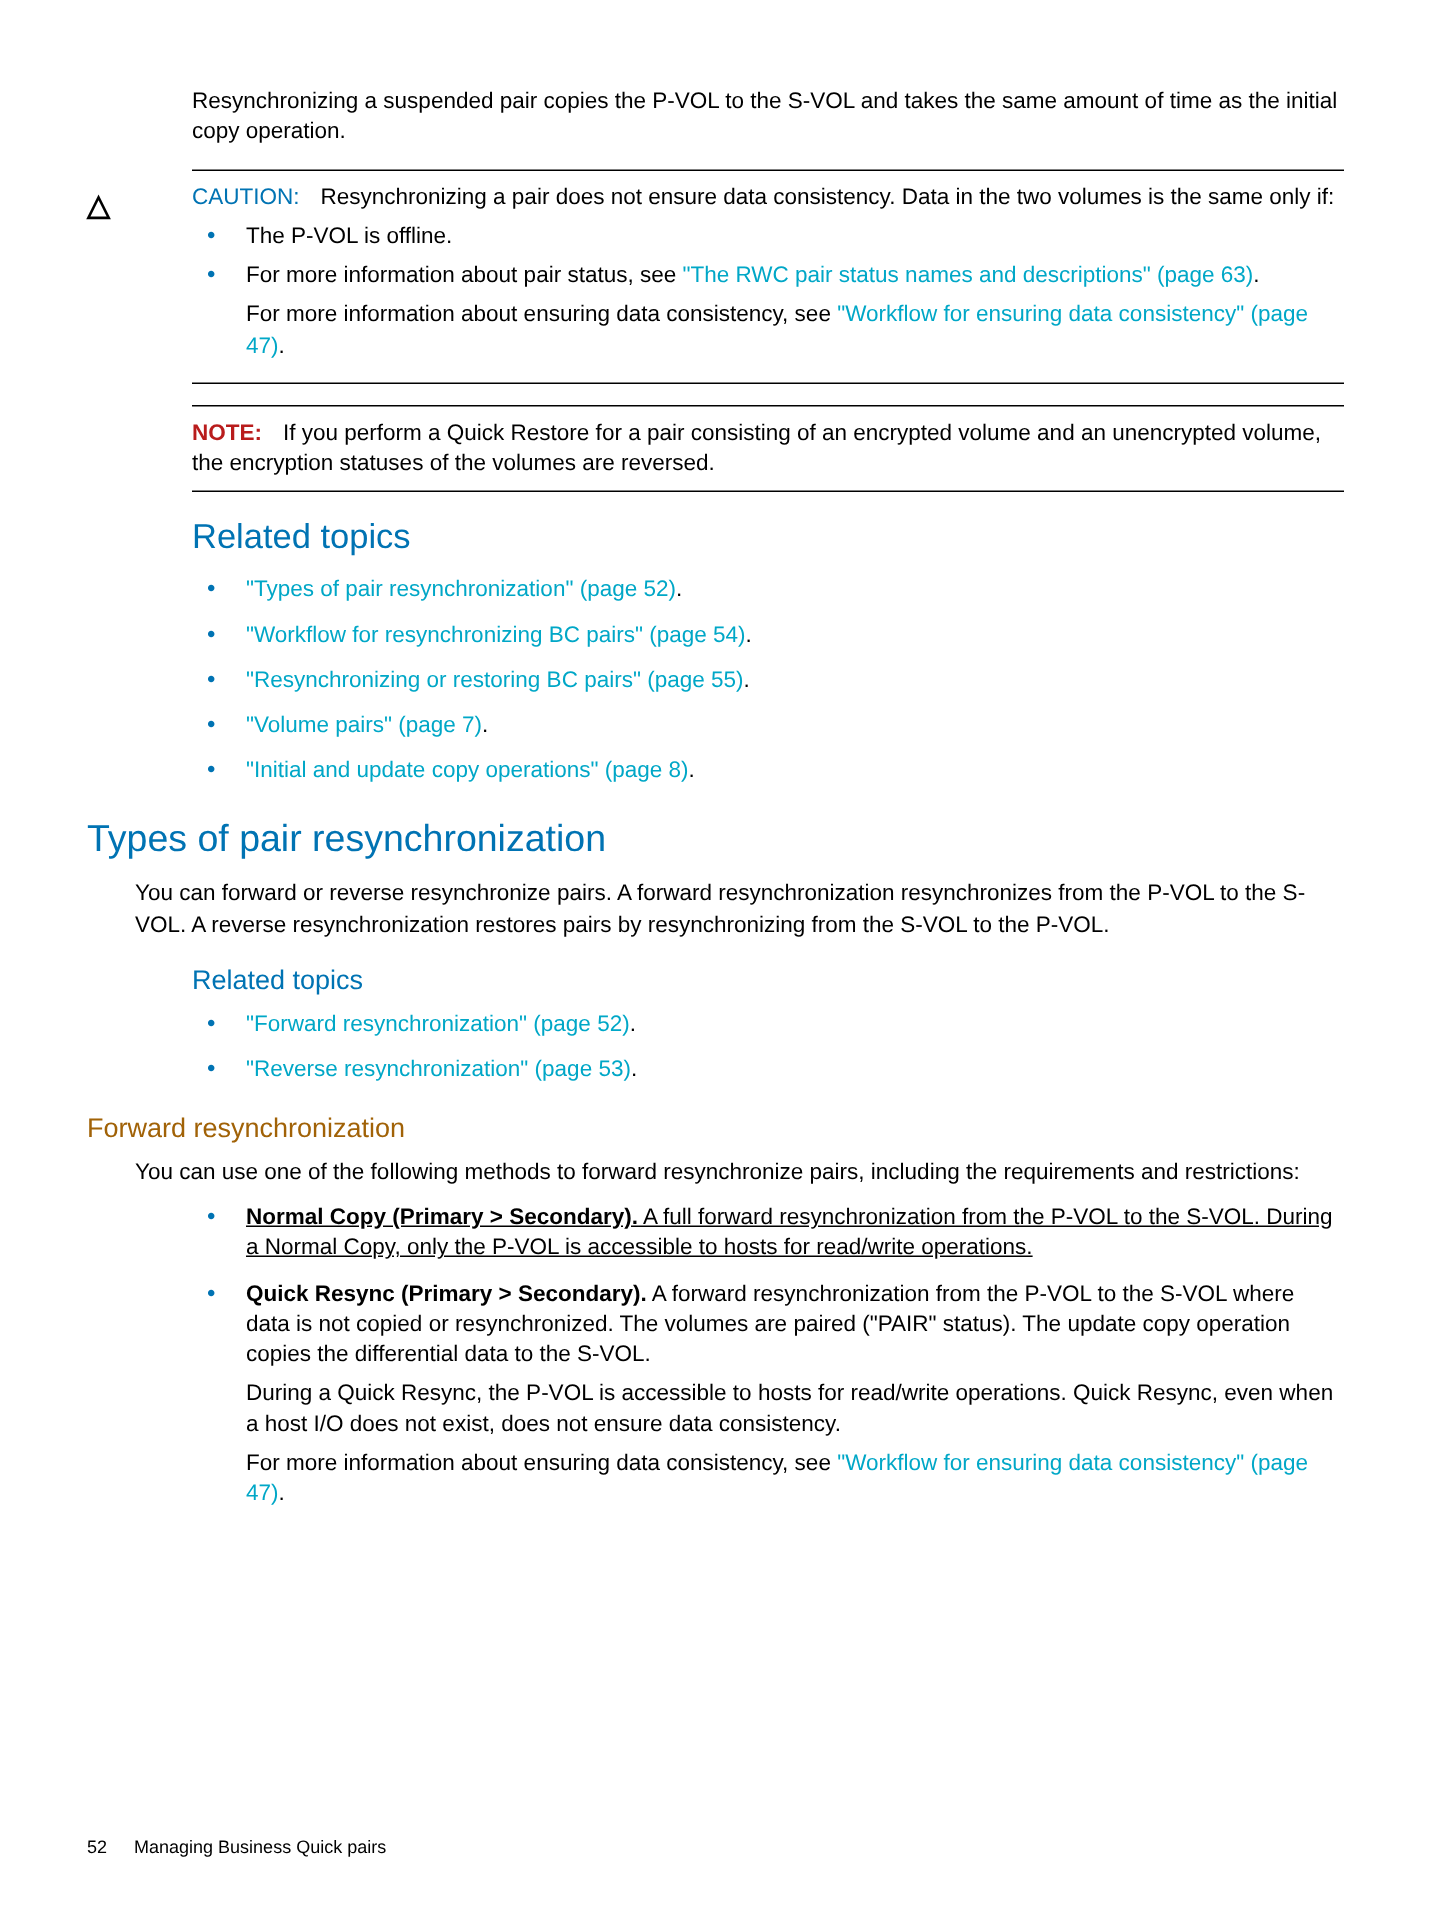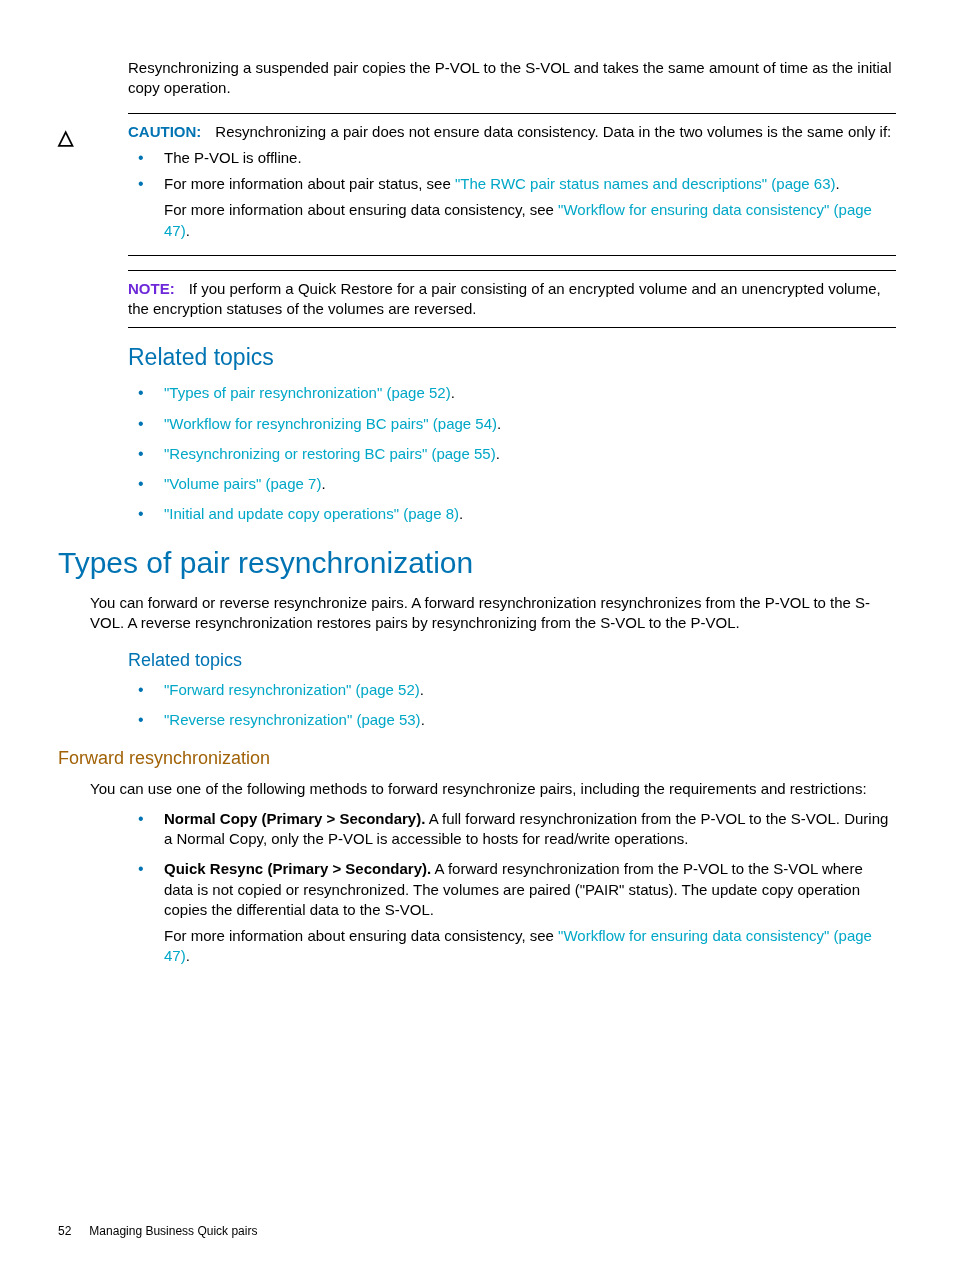--- a/index.html
+++ b/index.html
@@ -19,22 +19,22 @@
   .callout-icon {
     width: 70px;
     flex-shrink: 0;
     font-size: 20px;
     font-weight: bold;
     padding-top: 2px;
   }
   .callout-body { flex: 1; }
   .hr-row { margin-left: 70px; border: none; border-top: 1.5px solid #000; margin-top: 2px; margin-bottom: 8px; }
   .hr-row-wide { margin-left: 70px; border: none; border-top: 1.5px solid #000; margin-top: 8px; margin-bottom: 10px; }
-  .caution-label { color: #0073b3; font-weight: bold; }
-  .note-label { color: #6d28d9; font-weight: bold; }
+  .caution-label { color: #0073b3; font-weight: normal; }
+  .note-label { color: #b91c1c; font-weight: bold; }
   .callout-text { }
   ul.bullets { list-style: none; margin-left: 0; padding-left: 0; }
   ul.bullets > li {
     position: relative;
     padding-left: 36px;
     margin-bottom: 6px;
   }
   ul.bullets > li::before {
     content: "•";
     position: absolute;
@@ -50,21 +50,21 @@
     color: #0073b3;
     font-weight: normal;
     font-size: 23px;
     margin-left: 70px;
     margin-top: 14px;
     margin-bottom: 10px;
   }
   .h1 {
     color: #0073b3;
     font-weight: normal;
-    font-size: 30px;
+    font-size: 25px;
     margin-left: 0;
     margin-top: 18px;
     margin-bottom: 10px;
   }
   .h3 {
     color: #0073b3;
     font-weight: normal;
     font-size: 18px;
     margin-left: 70px;
     margin-top: 14px;
@@ -152,25 +152,26 @@
     <li><span class="link">"Forward resynchronization" (page 52)</span><span>.</span></li>
     <li><span class="link">"Reverse resynchronization" (page 53)</span><span>.</span></li>
   </ul>
 </div>
 
 <h2 class="h4">Forward resynchronization</h2>
 <p class="body-ind">You can use one of the following methods to forward resynchronize pairs, including the requirements and restrictions:</p>
 
 <div class="related-list">
   <ul class="bullets">
-    <li style="">
+    <li style="text-decoration:underline;">
       <span class="bold">Normal Copy (Primary &gt; Secondary).</span><span> A full forward resynchronization from the P-VOL to the S-VOL. During a Normal Copy, only the P-VOL is accessible to hosts for read/write operations.</span>
     </li>
     <li>
       <span class="bold">Quick Resync (Primary &gt; Secondary).</span><span> A forward resynchronization from the P-VOL to the S-VOL where data is not copied or resynchronized. The volumes are paired ("PAIR" status). The update copy operation copies the differential data to the S-VOL.</span>
+      <p class="li-para sub-para">During a Quick Resync, the P-VOL is accessible to hosts for read/write operations. Quick Resync, even when a host I/O does not exist, does not ensure data consistency.</p>
       <p class="li-para">
         <span>For more information about ensuring data consistency, see </span><span class="link">"Workflow for ensuring data consistency" (page 47)</span><span>.</span>
       </p>
     </li>
   </ul>
 </div>
 
 <div class="footer">
   <span class="footer-num">52</span><span>Managing Business Quick pairs</span>
 </div>

